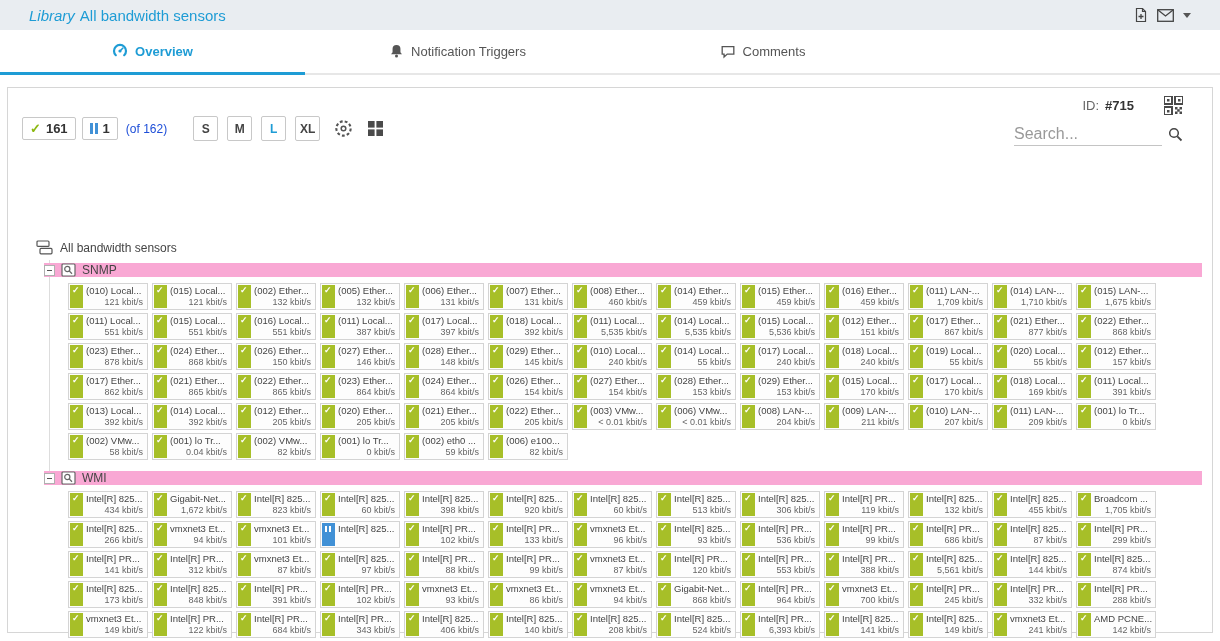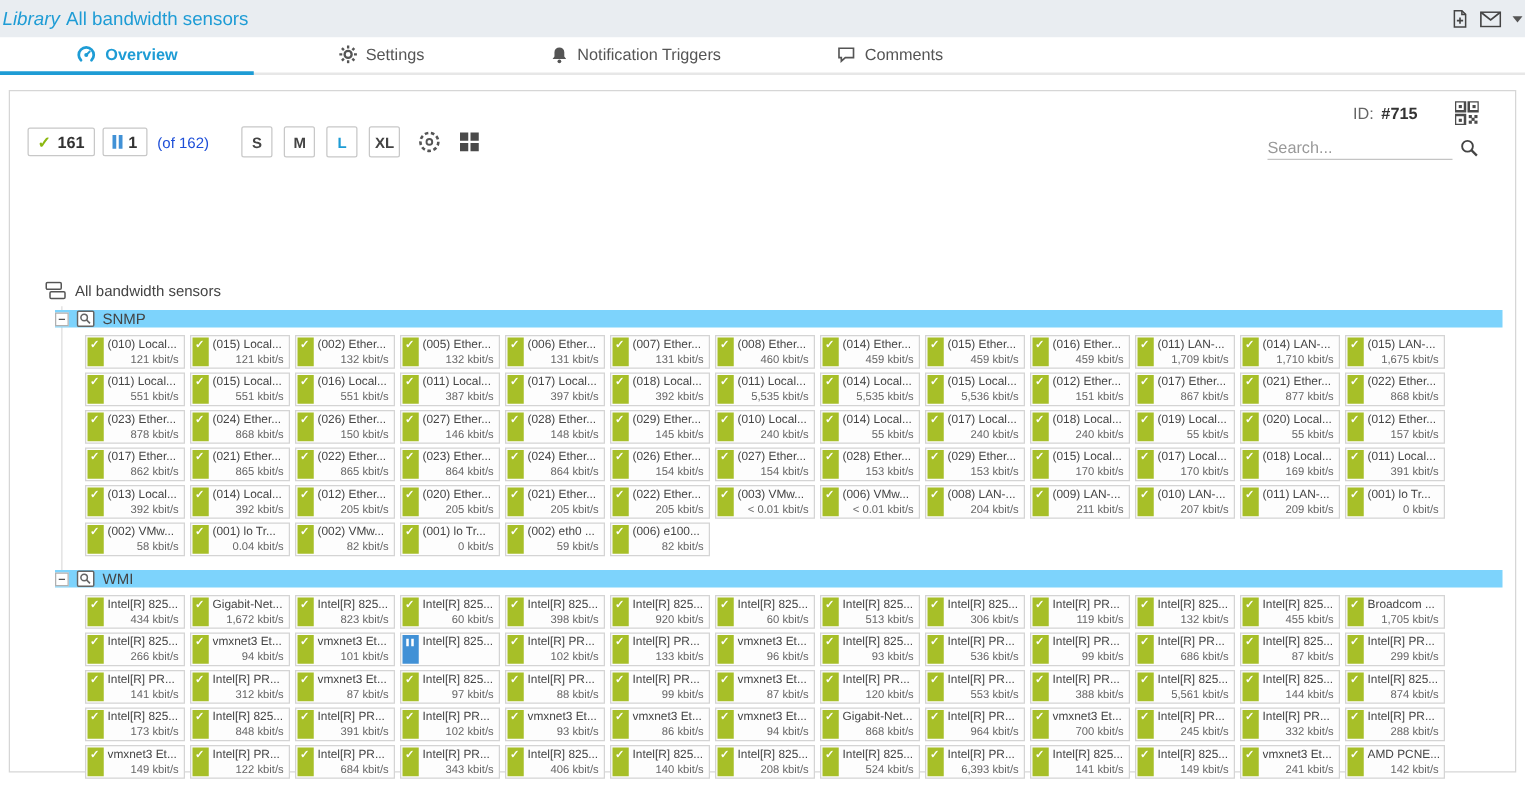--- a/index.html
+++ b/index.html
@@ -2,30 +2,30 @@
 <html style="--up: #a7bf28; --paused: #4191d6; --accent: #1e9cd5;"><head>
 <meta charset="utf-8">
 <style>
   * { margin:0; padding:0; box-sizing:border-box; }
   html,body { width:1220px; height:641px; overflow:hidden; background:#fff;
     font-family:"Liberation Sans", sans-serif; }
   :root { --up:#a7bf28; --paused:#4191d6; --accent:#1e9cd5; }
 
   
   .topbar { height:30px; background:#e9edf1; display:flex; align-items:center;
-    justify-content:space-between; padding:0 2px; }
+    justify-content:space-between; padding:0 29px; }
   .page-title { font-size:15px; color:var(--accent); }
   .page-title .lib { font-style:italic; margin-right:5px; }
   .top-icons { display:flex; align-items:center; gap:9px; }
   .icon-btn { display:inline-flex; align-items:center; cursor:pointer; }
   .caret { width:0; height:0; border-left:4px solid transparent; border-right:4px solid transparent;
     border-top:5px solid #555; }
 
   
-  .tabs { height:30px; background:#fff; display:grid; grid-template-columns:repeat(6,1fr);
+  .tabs { height:45px; background:#fff; display:grid; grid-template-columns:repeat(4,1fr);
     border-bottom:2px solid #e7e7e7; }
   .tab { display:flex; align-items:center; justify-content:center; gap:7px; font-size:13px;
     color:#555; cursor:pointer; border-bottom:3px solid transparent; margin-bottom:-2px; }
   .tab.active { color:var(--accent); font-weight:bold; border-bottom-color:var(--accent); }
   .tab svg { flex:0 0 auto; }
 
   
   .panel { margin:12px 7px 0 7px; border:1px solid #d6d6d6; height:546px; position:relative;
     background:#fff; }
 
@@ -46,30 +46,30 @@
   .size-btn.active { color:var(--accent); }
   .plain-icon-btn { cursor:pointer; display:flex; align-items:center; margin-left:4px; }
 
   .toolbar-right { position:absolute; right:29px; top:8px; text-align:right; }
   .id-row { display:flex; align-items:center; justify-content:flex-end; gap:6px; }
   .id-label { font-size:13px; color:#666; }
   .id-value { font-size:13px; color:#333; font-weight:bold; }
   .qr { margin-left:24px; cursor:pointer; display:inline-flex; }
   .search-row { margin-top:8px; display:flex; align-items:center; justify-content:flex-end; gap:6px; }
   .search-input { width:148px; border:none; border-bottom:1px solid #c4c4c4; background:transparent;
-    font-size:13px; color:#333; outline:none; padding:2px 0; font-family:"Liberation Sans",sans-serif; }
+    font-size:16px; color:#333; outline:none; padding:2px 0; font-family:"Liberation Sans",sans-serif; }
   .search-input::placeholder { color:#999; }
 
   
   .tree { position:absolute; left:28px; top:152px; right:10px; }
   .root-item { display:flex; align-items:center; gap:7px; font-size:12px; color:#444; }
   .groups { position:relative; }
   .tree-line { position:absolute; left:13px; top:-3px; width:1px; background:#ddd; }
   .group-header { display:flex; align-items:center; gap:6px; margin:8px 0 6px 8px;
-    position:relative; background:#7dd3fc; }
+    position:relative; background:#f9a8d4; }
   .minus-box { width:11px; height:11px; border:1px solid #b0b0b0; background:#fff; display:block;
     position:relative; cursor:pointer; }
   .minus-box::before { content:""; position:absolute; left:2px; top:4px; width:5px; height:1px;
     background:#555; }
   .group-label { font-size:12px; color:#444; }
 
   
   .tiles { margin:0 0 2px 32px; width:1094px; display:flex; flex-wrap:wrap; }
   .tile { width:80px; height:27px; border:1px solid #d4d4d4; background:#fdfdfd; position:relative;
     margin:0 4px 3px 0; padding:1px 2px 0 17px; cursor:pointer; overflow:hidden; }
@@ -112,36 +112,20 @@
 </header>
 
 <nav class="tabs">
   <div class="tab active">
     <svg width="16" height="16" viewBox="0 0 16 16">
         <path d="M12.2 12.2A6 6 0 1 0 3.8 12.2" fill="none" stroke="#1e9cd5" stroke-width="2.2" stroke-linecap="round"></path>
         <circle cx="8" cy="8" r="1.6" fill="#1e9cd5"></circle>
         <line x1="8" y1="8" x2="11.2" y2="4.8" stroke="#1e9cd5" stroke-width="1.6"></line>
       </svg>
     <span>Overview</span>
-  </div>
-  <div class="tab">
-    <svg width="15" height="15" viewBox="0 0 16 16">
-        <circle cx="8" cy="8" r="3" fill="none" stroke="#555" stroke-width="2"></circle>
-        <g stroke="#555" stroke-width="2">
-          <line x1="8" y1="0.5" x2="8" y2="3"></line>
-          <line x1="8" y1="13" x2="8" y2="15.5"></line>
-          <line x1="0.5" y1="8" x2="3" y2="8"></line>
-          <line x1="13" y1="8" x2="15.5" y2="8"></line>
-          <line x1="2.7" y1="2.7" x2="4.4" y2="4.4"></line>
-          <line x1="11.6" y1="11.6" x2="13.3" y2="13.3"></line>
-          <line x1="2.7" y1="13.3" x2="4.4" y2="11.6"></line>
-          <line x1="11.6" y1="4.4" x2="13.3" y2="2.7"></line>
-        </g>
-      </svg>
-    <span>Settings</span>
   </div>
   <div class="tab">
     <svg width="15" height="16" viewBox="0 0 16 16">
         <path d="M8 1.5a4.2 4.2 0 0 0-4.2 4.2v3.6L2.2 11.5h11.6l-1.6-2.2V5.7A4.2 4.2 0 0 0 8 1.5z" fill="#555"></path>
         <circle cx="8" cy="13.4" r="1.6" fill="#555"></circle>
       </svg>
     <span>Notification Triggers</span>
   </div>
   <div class="tab">
     <svg width="16" height="15" viewBox="0 0 16 16">

